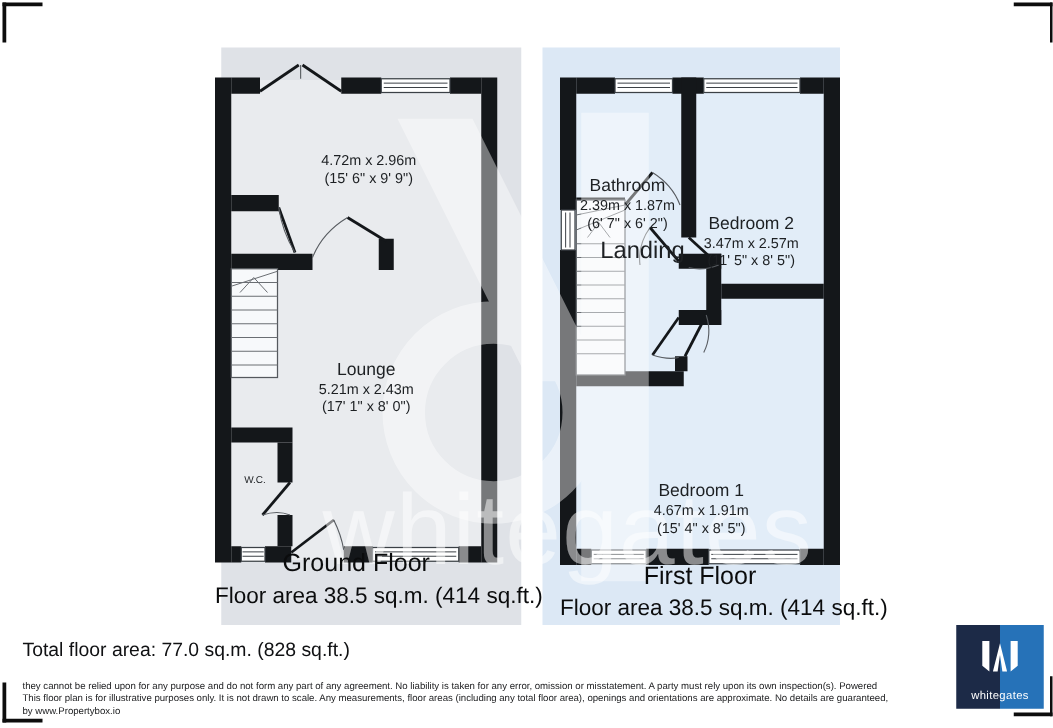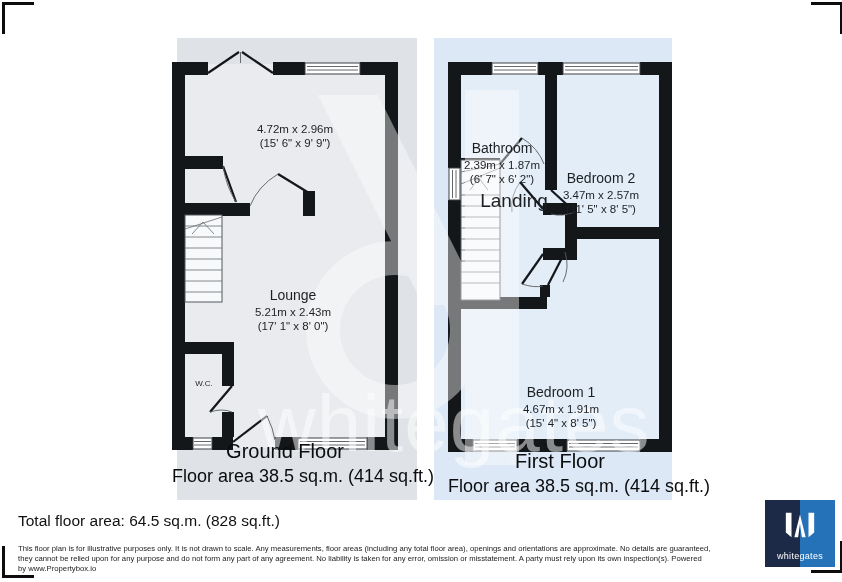--- a/index.html
+++ b/index.html
@@ -261,24 +261,24 @@
 
 <div class="floor-caption caption-ground">
   <div class="t">Ground Floor</div>
   <div class="a">Floor area 38.5 sq.m. (414 sq.ft.)</div>
 </div>
 <div class="floor-caption caption-first">
   <div class="t">First Floor</div>
   <div class="a">Floor area 38.5 sq.m. (414 sq.ft.)</div>
 </div>
 
-<div class="total">Total floor area: 64.5 sq.m. (828 sq.ft.)</div>
+<div class="total">Total floor area: 77.0 sq.m. (828 sq.ft.)</div>
 <div class="disclaimer">
+  <div>they cannot be relied upon for any purpose and do not form any part of any agreement. No liability is taken for any error, omission or misstatement. A party must rely upon its own inspection(s). Powered</div>
   <div>This floor plan is for illustrative purposes only. It is not drawn to scale. Any measurements, floor areas (including any total floor area), openings and orientations are approximate. No details are guaranteed,</div>
-  <div>they cannot be relied upon for any purpose and do not form any part of any agreement. No liability is taken for any error, omission or misstatement. A party must rely upon its own inspection(s). Powered</div>
   <div>by www.Propertybox.io</div>
 </div>
 
 <div class="logo">
   <svg width="34" height="30" viewBox="0 0 36 30">
     <g fill="#ffffff">
       <polygon points="3,2 9,2 9,28 3,23"></polygon>
       <polygon points="12,28 18,4 24,28 20,28 18,14 16,28"></polygon>
       <polygon points="27,2 33,2 33,23 27,28"></polygon>
     </g>

